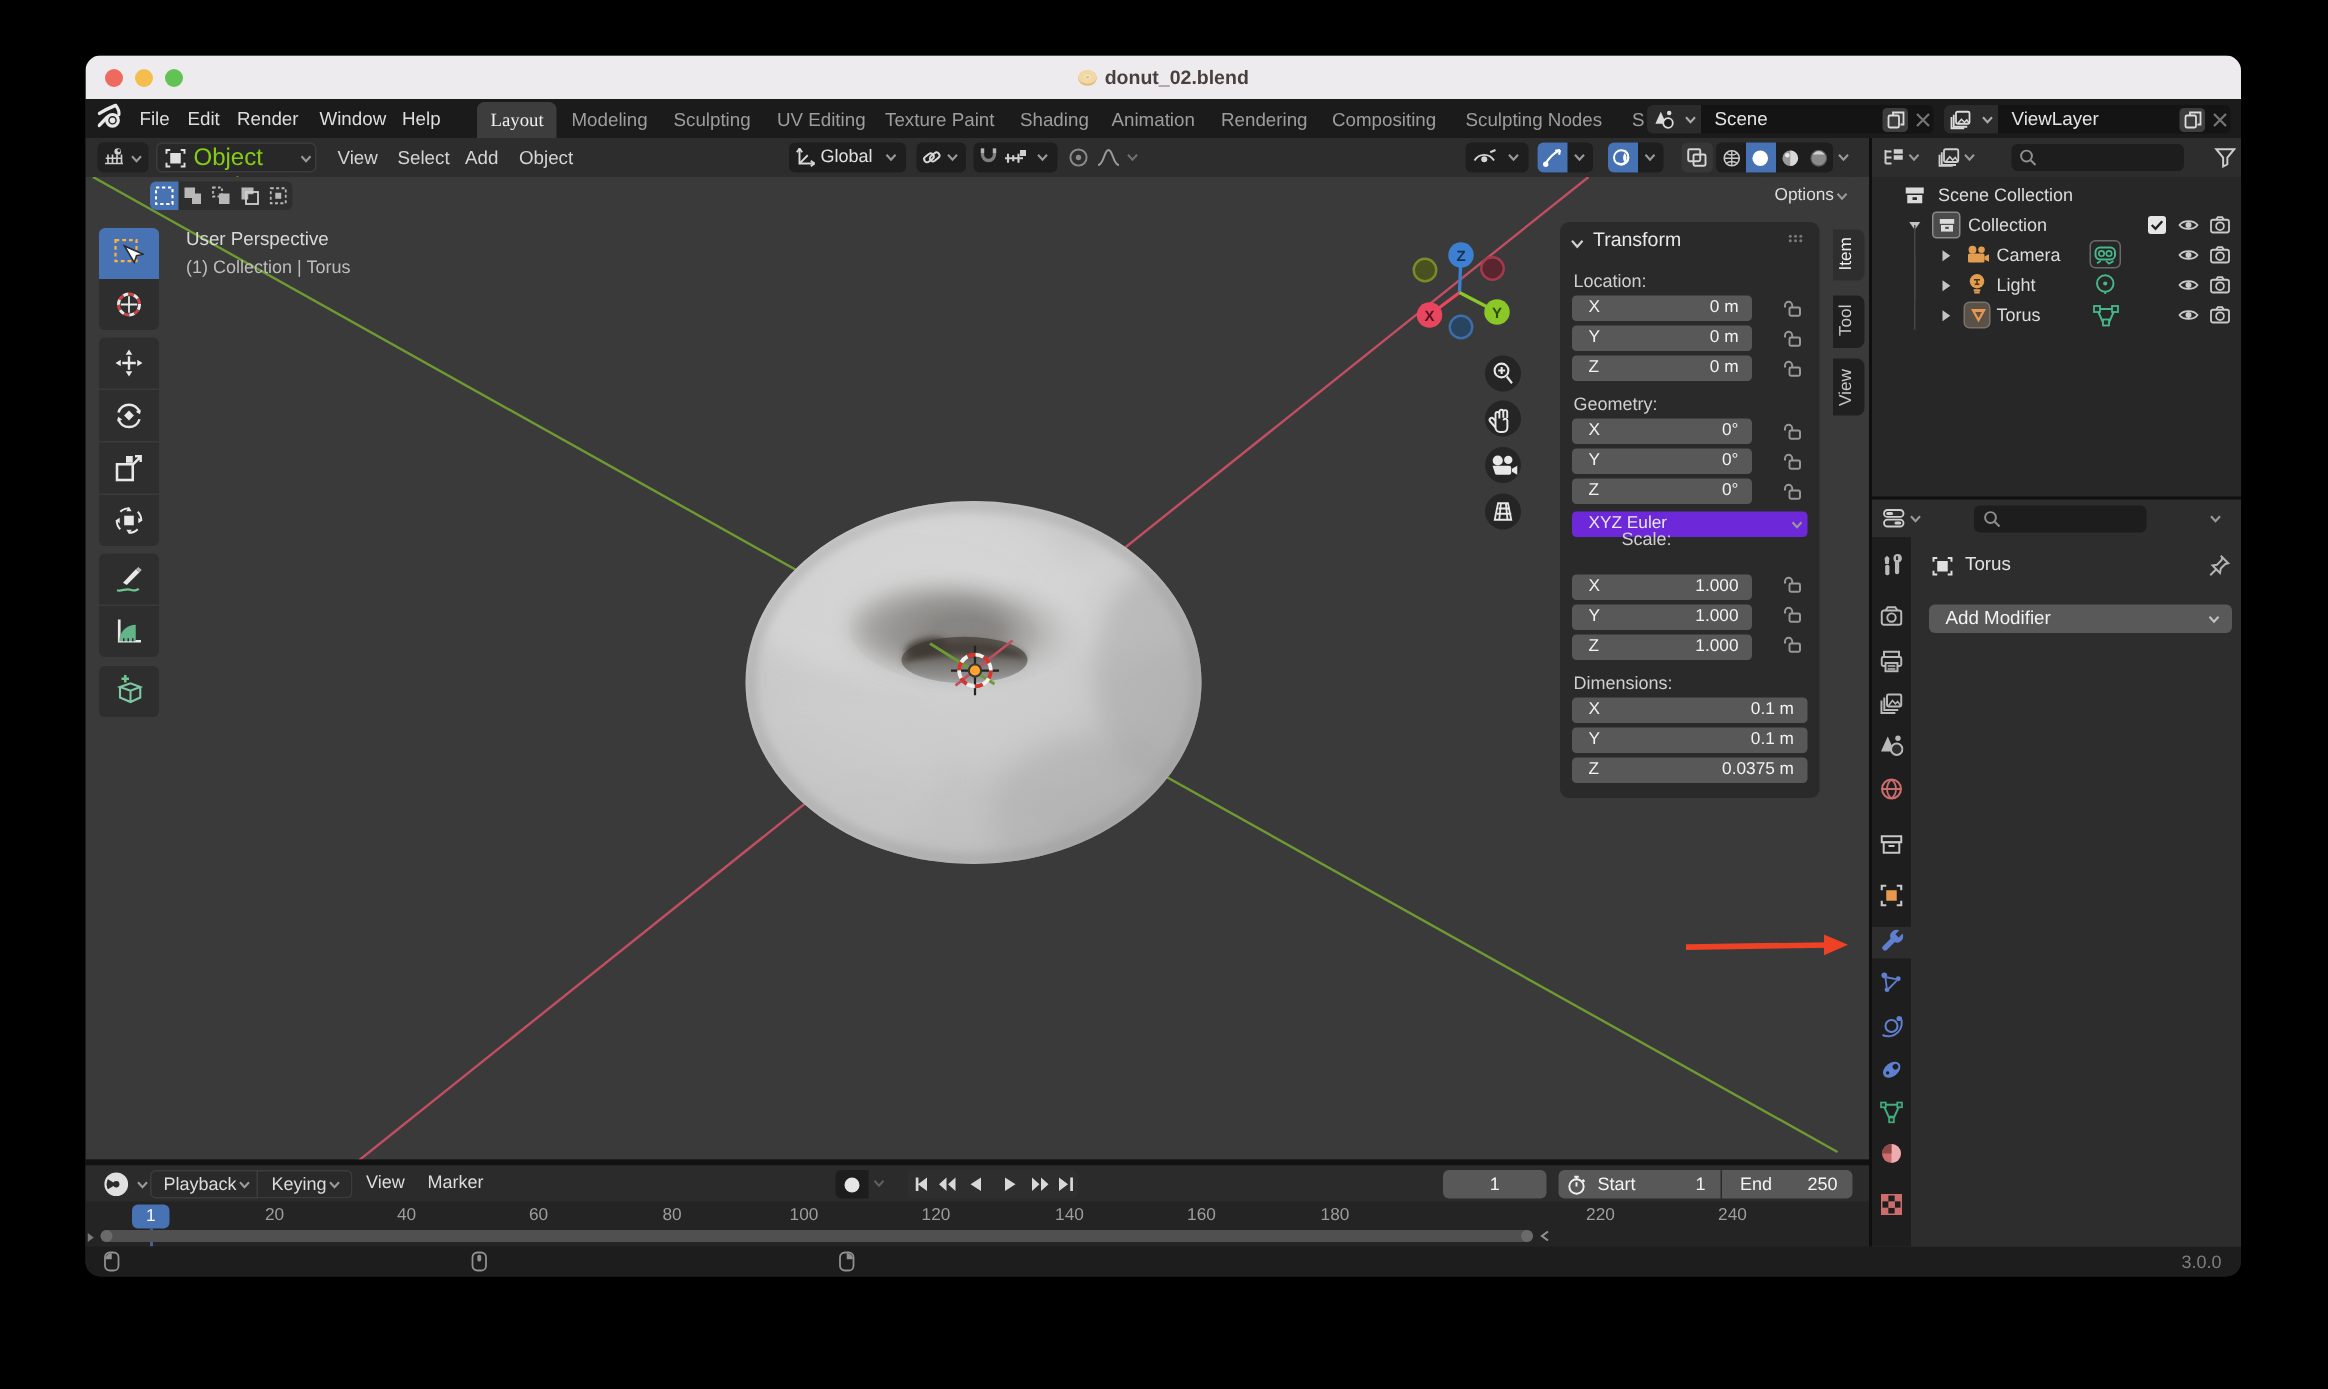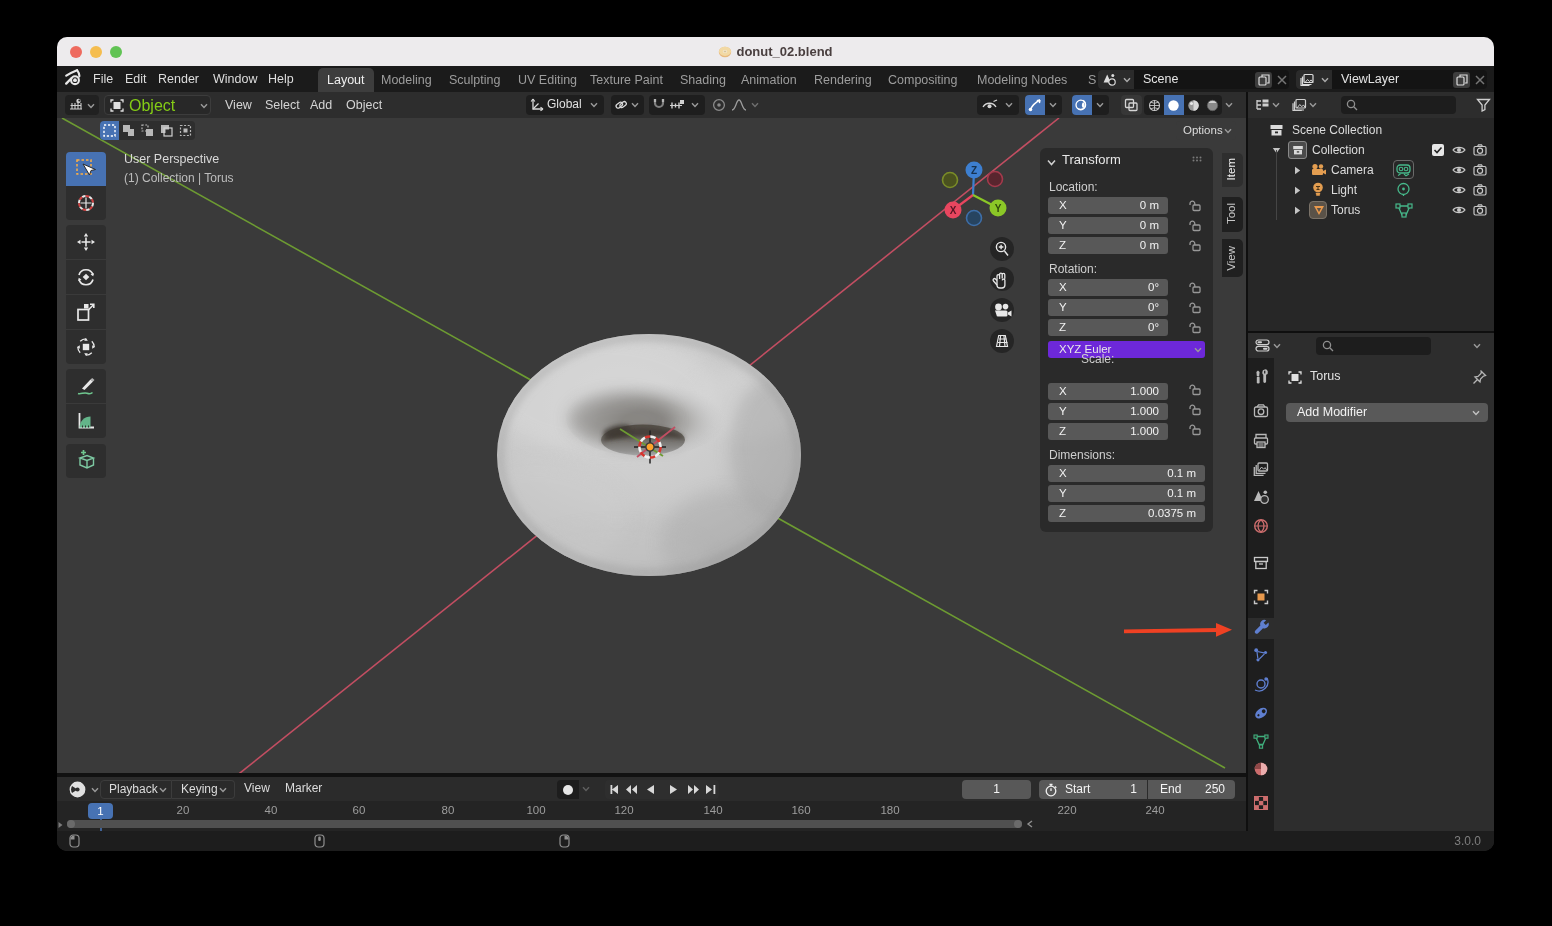--- a/index.html
+++ b/index.html
@@ -8,21 +8,21 @@
 .win { position:absolute; left:57px; top:37px; width:1437px; height:814px; border-radius:10px; overflow:hidden; background:#2d2d2d; }
 .abs { position:absolute; }
 
 .titlebar { position:absolute; left:0; top:0; width:100%; height:29px; background:#edebed; }
 .tl { position:absolute; top:9px; width:12px; height:12px; border-radius:50%; }
 .title { position:absolute; top:0; left:0; width:100%; height:29px; text-align:center; line-height:29px; font-size:13px; font-weight:bold; color:#493f3f; }
 
 .topbar { position:absolute; left:0; top:29px; width:100%; height:26px; background:#1b1b1b; }
 .menu { position:absolute; top:0; height:26px; line-height:26px; font-size:12.5px; color:#dedede; }
 .wtab { position:absolute; top:2px; height:24px; line-height:24px; font-size:12.5px; color:#9d9d9d; border-radius:5px 5px 0 0; padding:0 9px; }
-.wtab.act { background:#3d3d3d; color:#efefef; }
+.wtab.act { background:#3d3d3d; color:#efefef;font-family:Liberation Serif, serif; }
 
 .toolhead { position:absolute; left:0; top:55px; width:1189px; height:26px; background:#2d2d2d; }
 .th-txt { position:absolute; top:0; height:26px; line-height:26px; font-size:12.5px; color:#d4d4d4; }
 
 .viewport { position:absolute; left:0; top:81px; width:1189px; height:655px; background:#3a3a3a; overflow:hidden; }
 
 .tbtn { position:absolute; left:9px; width:40px; height:34px; background:#2e2e2e; }
 .tbtn.act { background:#4772b3; }
 
 .npanel { position:absolute; left:983px; top:30px; width:173px; height:384px; background:rgba(42,42,42,0.96); border-radius:6px; }
@@ -83,21 +83,21 @@
     <div class="menu" style="left:211px;">Help</div>
     <div class="wtab act" style="left:261px;">Layout</div>
     <div class="wtab" style="left:315px;">Modeling</div>
     <div class="wtab" style="left:383px;">Sculpting</div>
     <div class="wtab" style="left:452px;">UV Editing</div>
     <div class="wtab" style="left:524px;">Texture Paint</div>
     <div class="wtab" style="left:614px;">Shading</div>
     <div class="wtab" style="left:675px;">Animation</div>
     <div class="wtab" style="left:748px;">Rendering</div>
     <div class="wtab" style="left:822px;">Compositing</div>
-    <div class="wtab" style="left:911px;">Modeling Nodes</div>
+    <div class="wtab" style="left:911px;">Sculpting Nodes</div>
     <div class="wtab" style="left:1022px; width:14px; overflow:hidden;">S</div>
 
     <div class="abs" style="left:1041px; top:4px; width:191px; height:19px; background:#141414; border-radius:4px;">
       <div class="abs" style="left:0; top:0; width:36px; height:19px; background:#2b2b2b; border-radius:4px 0 0 4px;">
         <svg class="abs" style="left:4px; top:2.5px;" width="15" height="14" viewBox="0 0 15 14">
           <path d="M5.2 1.5 L8.8 9.5 L1.6 9.5 Z" fill="#dcdcdc"></path>
           <circle cx="10" cy="9" r="3.2" fill="#1d1d1d" stroke="#dcdcdc" stroke-width="1.2"></circle>
           <circle cx="10.8" cy="2.4" r="1.5" fill="#dcdcdc"></circle>
         </svg>
         <svg class="abs" style="left:25px; top:7px;" width="8" height="6" viewBox="0 0 8 6">
@@ -520,21 +520,21 @@
           <span class="fv">0 m</span>
         </div>
       <div class="nfield" style="left:8px; top:69px; width:120px;">
           <span class="fx">Y</span>
           <span class="fv">0 m</span>
         </div>
       <div class="nfield" style="left:8px; top:89px; width:120px;">
           <span class="fx">Z</span>
           <span class="fv">0 m</span>
         </div>
-      <div class="nlabel" style="left:9px; top:114px;">Rotation:</div>
+      <div class="nlabel" style="left:9px; top:114px;">Geometry:</div>
       <div class="nfield" style="left:8px; top:131px; width:120px;">
           <span class="fx">X</span>
           <span class="fv">0°</span>
         </div>
       <div class="nfield" style="left:8px; top:151px; width:120px;">
           <span class="fx">Y</span>
           <span class="fv">0°</span>
         </div>
       <div class="nfield" style="left:8px; top:171px; width:120px;">
           <span class="fx">Z</span>

